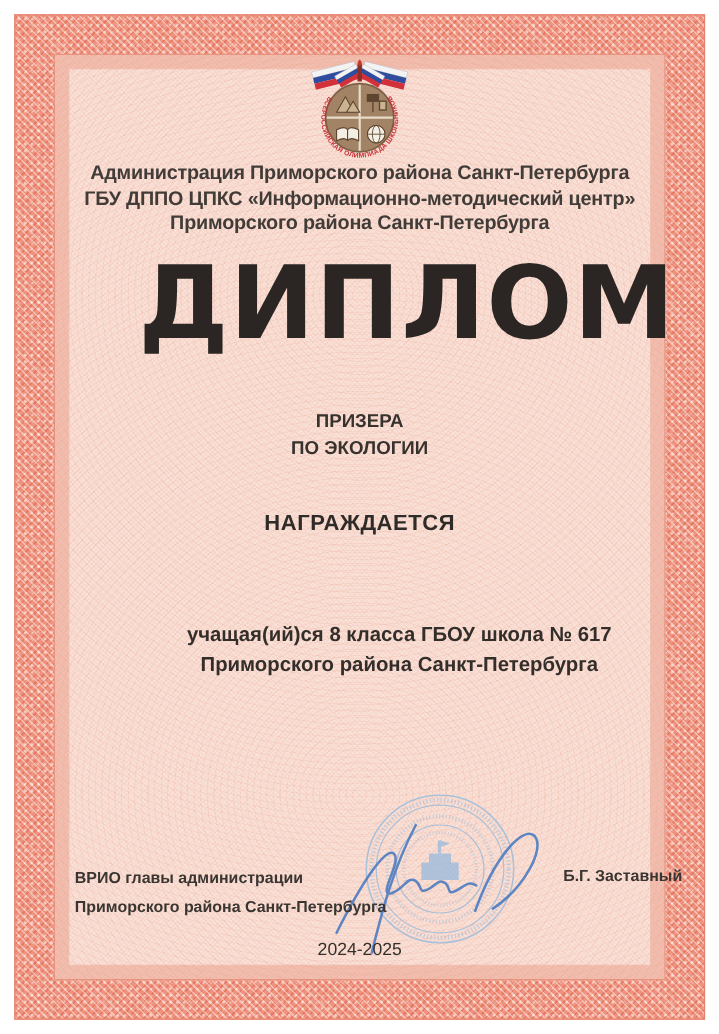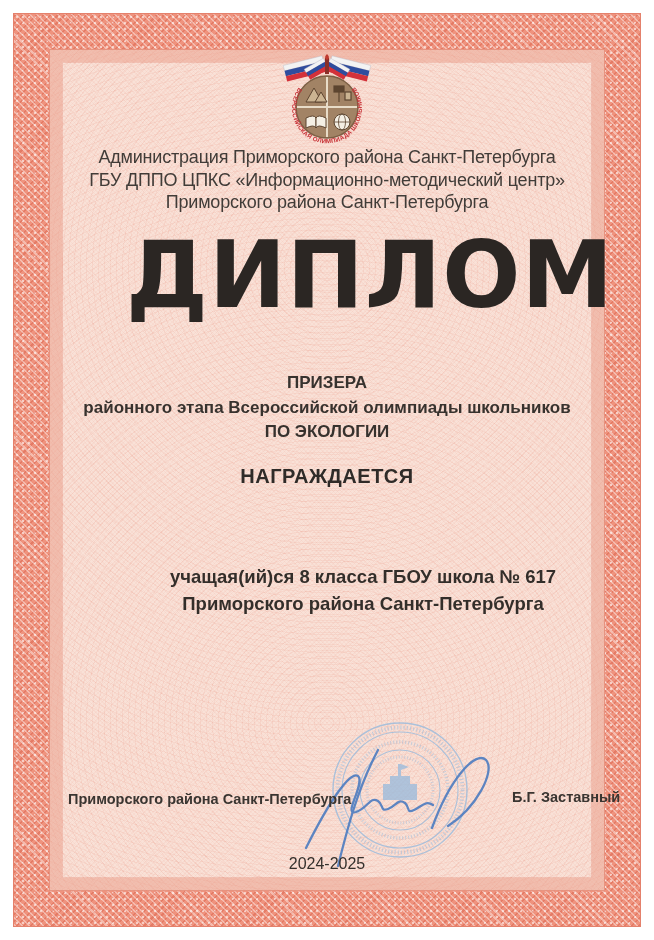--- a/index.html
+++ b/index.html
@@ -30,21 +30,21 @@
       repeating-radial-gradient(circle at 50% 26%, rgba(228,126,105,.10) 0 1px, transparent 1px 6px),
       repeating-radial-gradient(circle at 50% 80%, rgba(228,126,105,.10) 0 1px, transparent 1px 6px),
       repeating-linear-gradient(45deg, rgba(228,126,105,.07) 0 1px, transparent 1px 3px),
       repeating-linear-gradient(-45deg, rgba(228,126,105,.07) 0 1px, transparent 1px 3px);
     box-shadow:
       inset 0 0 0 1px rgba(219,107,85,.50),
       inset 0 0 0 13px rgba(243,181,162,.38),
       inset 0 0 0 14px rgba(219,107,85,.25);
   }
   .abs{position:absolute;left:0;width:100%;text-align:center;}
-  .header{top:146px;font-size:18px;font-weight:normal;line-height:22.5px;color:#413c38;letter-spacing:-0.2px;}
+  .header{top:146px;font-size:18px;font-weight:bold;line-height:22.5px;color:#413c38;letter-spacing:-0.2px;}
   .title{top:224px;font-family:"DejaVu Sans","Liberation Sans",sans-serif;font-size:92px;line-height:104px;font-weight:bold;color:#2b2623;letter-spacing:1px;padding-left:43px;}
   .award{top:371px;font-size:17px;font-weight:bold;line-height:24.5px;color:#37322e;}
   .awarded{top:465px;font-size:20px;font-weight:bold;color:#2f2b28;letter-spacing:0.5px;}
   .name{top:524px;font-size:31px;font-weight:bold;color:#2b2623;letter-spacing:0.5px;}
   .recipient-lines{top:563px;font-size:18.5px;font-weight:bold;line-height:27px;color:#332e2a;padding-left:36px;}
   .sig-block{position:absolute;left:68px;top:786px;text-align:left;font-size:14.5px;font-weight:bold;line-height:26px;color:#3a3531;}
   .signer{position:absolute;left:489px;top:789px;font-size:14.5px;font-weight:bold;color:#3a3531;margin-left:23px;}
   .year{top:855px;font-size:16px;font-weight:normal;color:#35302c;}
   .emblem{position:absolute;left:266px;top:52px;}
   .stamp{position:absolute;left:292px;top:706px;}
@@ -121,21 +121,20 @@
   <div class="abs header">
     <div>Администрация Приморского района Санкт-Петербурга</div>
     <div>ГБУ ДППО ЦПКС «Информационно-методический центр»</div>
     <div>Приморского района Санкт-Петербурга</div>
   </div>
 
   <div class="abs title">ДИПЛОМ</div>
 
   <div class="abs award">
     <div>ПРИЗЕРА</div>
-    <div>районного этапа Всероссийской олимпиады школьников</div>
     <div>ПО ЭКОЛОГИИ</div>
   </div>
 
   <div class="abs awarded">НАГРАЖДАЕТСЯ</div>
 
   <div class="abs recipient-lines">
     <div>учащая(ий)ся 8 класса ГБОУ школа № 617</div>
     <div>Приморского района Санкт-Петербурга</div>
   </div>
 
@@ -156,18 +155,19 @@
       </g>
       <g stroke="#4d7cc0" stroke-width="2.3" fill="none" stroke-linecap="round" opacity="0.9">
         <path d="M46 160 C 56 120 66 82 86 44"></path>
         <path d="M14 142 C 36 98 58 64 66 70 C 74 77 50 110 64 106 C 76 102 78 90 86 95 C 92 99 88 106 96 103 C 104 100 106 92 113 97 C 118 101 114 108 122 104 C 130 100 134 94 141 99"></path>
         <path d="M140 122 C 158 72 184 44 194 54 C 204 65 184 102 156 120"></path>
       </g>
     </svg>
   </div>
 
   <div class="sig-block">
+    <div>ВРИО главы администрации</div>
     <div>Приморского района Санкт-Петербурга</div>
   </div>
   <div class="signer">Б.Г. Заставный</div>
 
   <div class="abs year">2024-2025</div>
 </div>
 
 </body></html>

